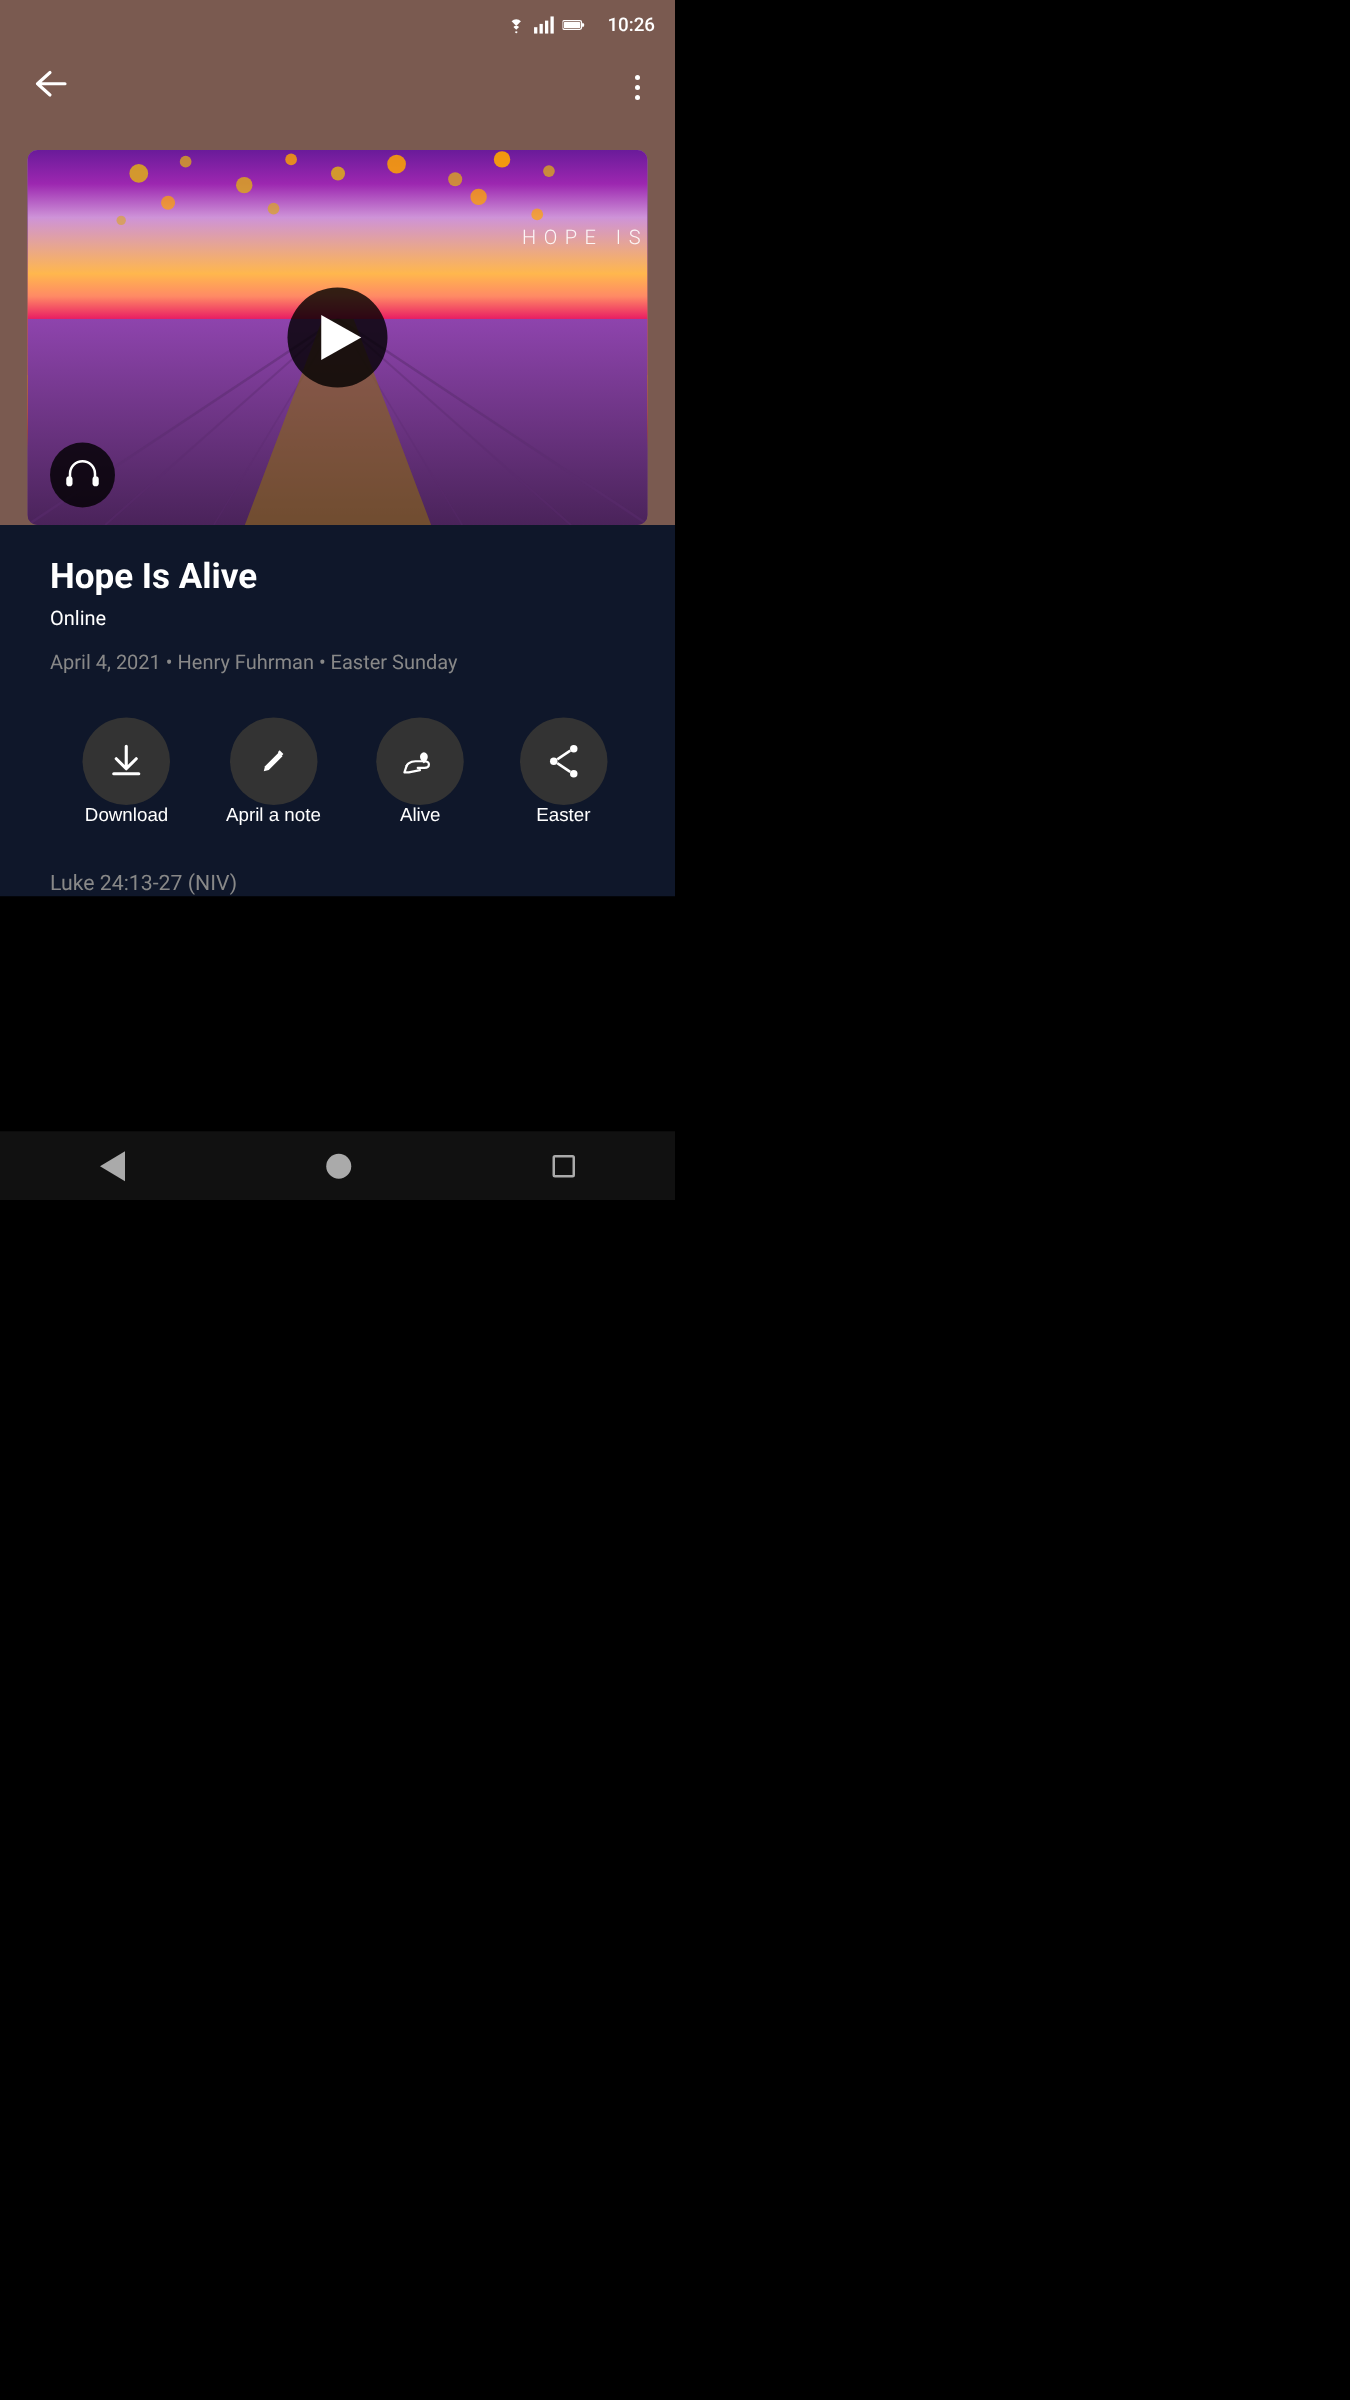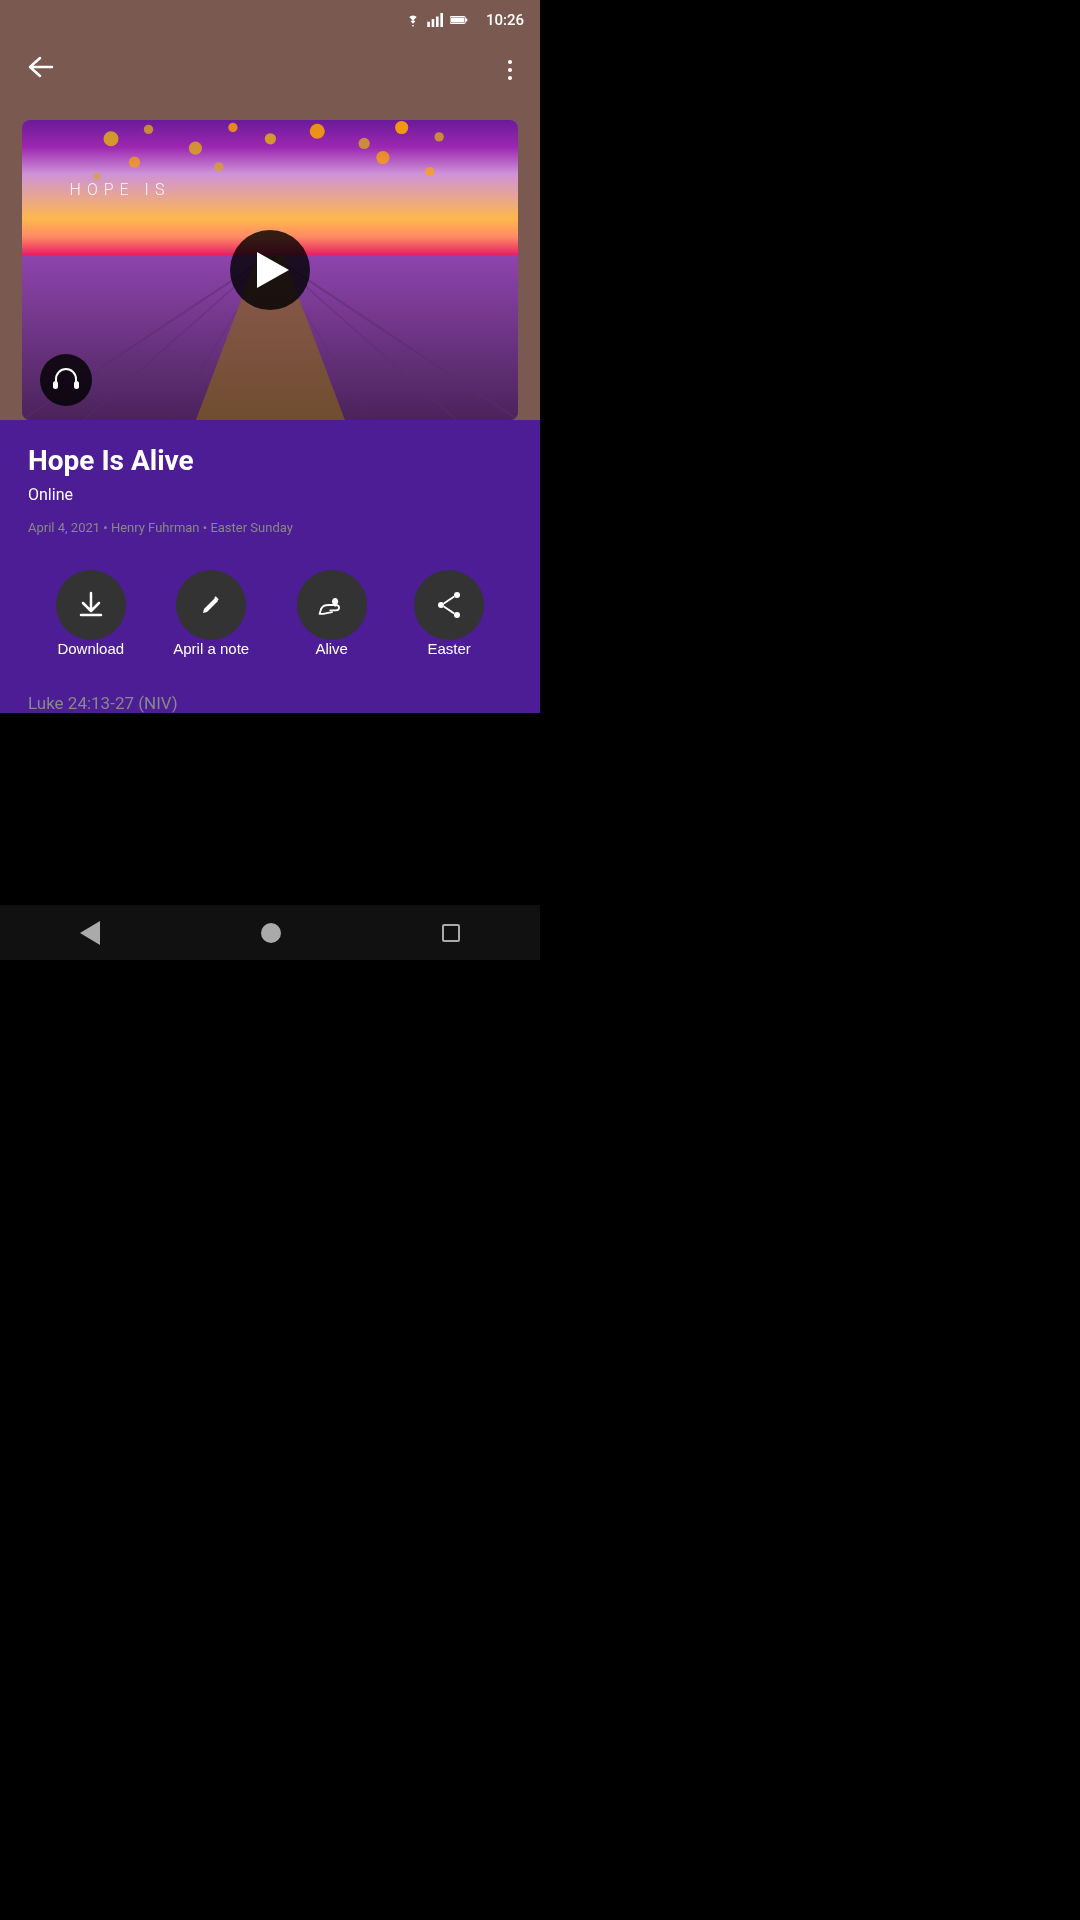--- a/index.html
+++ b/index.html
@@ -129,22 +129,22 @@
     
     .lanterns {
       position: absolute;
       top: 0; left: 0; right: 0; height: 50%;
     }
 
     
     .title-overlay {
       position: absolute;
       top: 20%;
-      left: 0; right: 0;
-      text-align: left;
+      left: 16px; right: 0;
+      text-align: right;
       padding-left: 48px;
     }
     .title-overlay .hope-is {
       font-size: 16px;
       letter-spacing: 6px;
       color: rgba(255,255,255,0.9);
       font-weight: 300;
       text-transform: uppercase;
     }
     .title-overlay .alive {
@@ -196,37 +196,37 @@
       border-radius: 50%;
       display: flex;
       align-items: center;
       justify-content: center;
       cursor: pointer;
       border: none;
     }
 
     
     .content {
-      background: #4c1d95;
-      padding: 24px 28px 0 28px;
+      background: #0f172a;
+      padding: 24px 28px 0 40px;
     }
 
     .sermon-title {
       font-size: 28px;
       font-weight: 700;
       color: #fff;
       margin-bottom: 8px;
     }
     .sermon-location {
       font-size: 16px;
       color: #fff;
       margin-bottom: 14px;
     }
     .sermon-meta {
-      font-size: 13px;
+      font-size: 16px;
       color: #888;
       line-height: 1.5;
       margin-bottom: 32px;
     }
 
     
     .actions {
       display: flex;
       justify-content: space-around;
       align-items: flex-start;

